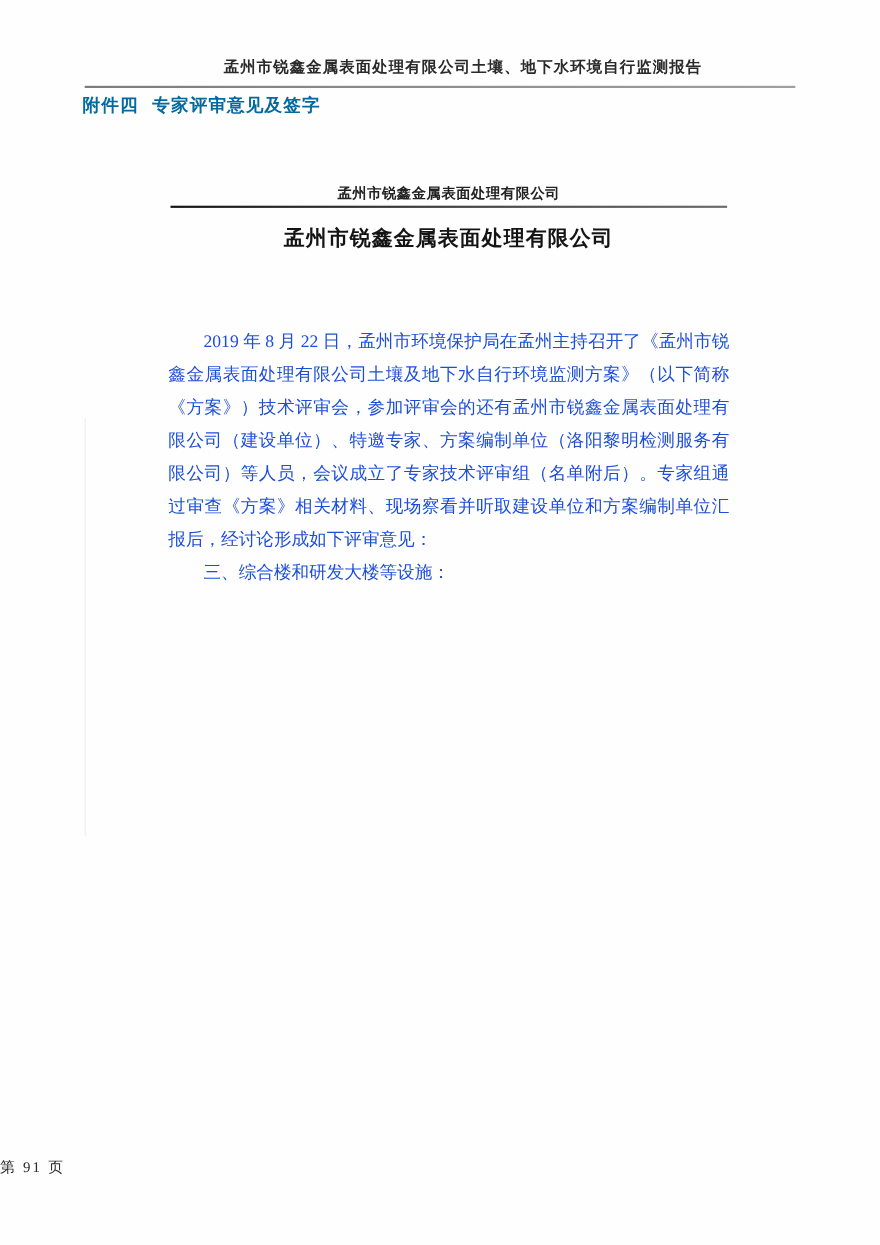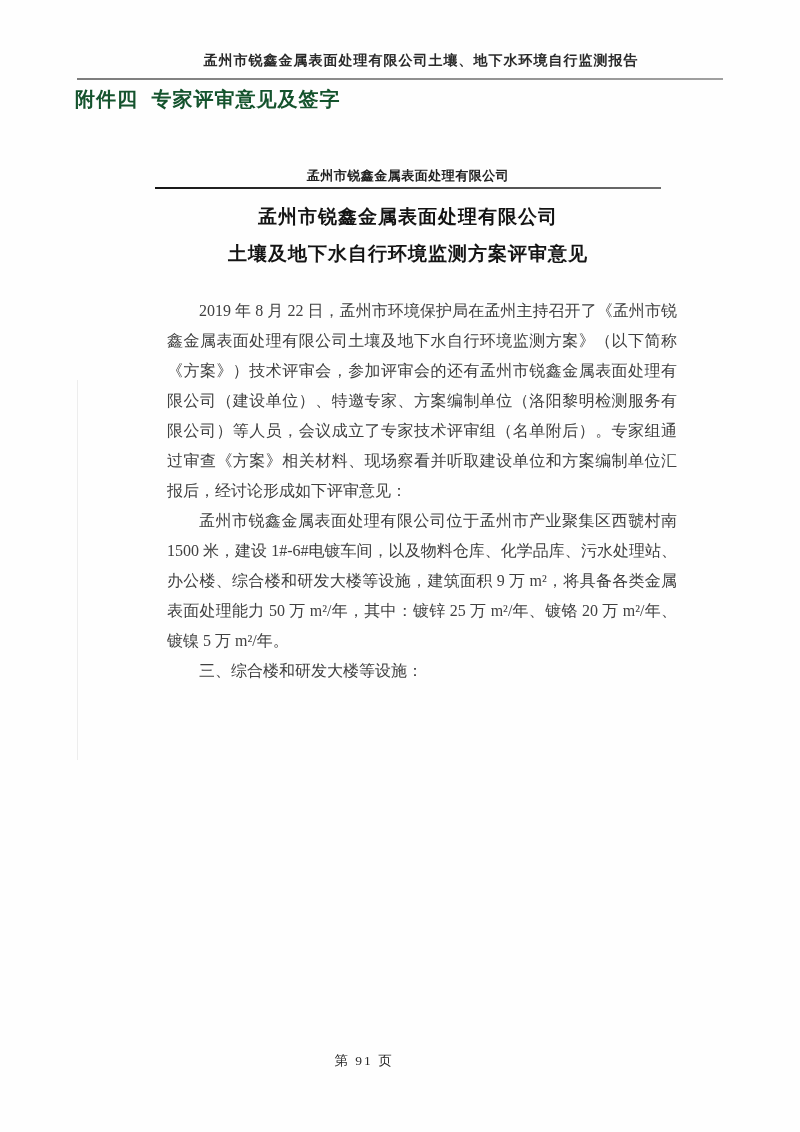--- a/index.html
+++ b/index.html
@@ -37,25 +37,25 @@
     width: 646px;
     height: 2px;
     background: linear-gradient(to right, #7d7d7d, #a0a0a0);
   }
   
   .attachment-heading {
     position: absolute;
     top: 86px;
     left: 75px;
     font-family: "Liberation Sans", "DejaVu Sans", sans-serif;
-    font-size: 20px;
+    font-size: 16px;
     font-weight: bold;
     letter-spacing: 1px;
     word-spacing: 7px;
-    color: #14532d;
+    color: #0369a1;
   }
   
   .letterhead {
     position: absolute;
     top: 167px;
     left: 155px;
     width: 506px;
     text-align: center;
     font-size: 13px;
     font-weight: bold;
@@ -80,38 +80,38 @@
     font-weight: bold;
     color: #141414;
     letter-spacing: 1px;
   }
   .doc-title-1 { top: 204px; }
   .doc-title-2 { top: 241px; }
   
   .doc-body {
     position: absolute;
     top: 296px;
-    left: 167px;
+    left: 153px;
     width: 510px;
     font-size: 16px;
     line-height: 30px;
     text-align: justify;
-    color: #404040;
+    color: #1d4ed8;
   }
   .doc-body p {
     margin: 0;
     text-indent: 2em;
   }
   
   .page-number {
     position: absolute;
     top: 1052px;
     left: 0;
     width: 728px;
-    text-align: center;
+    text-align: left;
     font-size: 13.5px;
     color: #2b2b2b;
     letter-spacing: 2px;
   }
   
   .scan-artifact-line {
     position: absolute;
     top: 380px;
     left: 77px;
     width: 1px;
@@ -131,23 +131,21 @@
   <div class="attachment-heading">附件四 专家评审意见及签字</div>
 
   <div class="scan-artifact-line"></div>
 
   <div class="letterhead">孟州市锐鑫金属表面处理有限公司</div>
 
   <div class="letterhead-rule"></div>
 
   <div class="doc-title doc-title-1">孟州市锐鑫金属表面处理有限公司</div>
 
-  <div class="doc-title doc-title-2">土壤及地下水自行环境监测方案评审意见</div>
 
   <div class="doc-body">
     <p>2019 年 8 月 22 日，孟州市环境保护局在孟州主持召开了《孟州市锐鑫金属表面处理有限公司土壤及地下水自行环境监测方案》（以下简称《方案》）技术评审会，参加评审会的还有孟州市锐鑫金属表面处理有限公司（建设单位）、特邀专家、方案编制单位（洛阳黎明检测服务有限公司）等人员，会议成立了专家技术评审组（名单附后）。专家组通过审查《方案》相关材料、现场察看并听取建设单位和方案编制单位汇报后，经讨论形成如下评审意见：</p>
-    <p>孟州市锐鑫金属表面处理有限公司位于孟州市产业聚集区西虢村南 1500 米，建设 1#-6#电镀车间，以及物料仓库、化学品库、污水处理站、办公楼、综合楼和研发大楼等设施，建筑面积 9 万 m²，将具备各类金属表面处理能力 50 万 m²/年，其中：镀锌 25 万 m²/年、镀铬 20 万 m²/年、镀镍 5 万 m²/年。</p>
     <p>三、综合楼和研发大楼等设施：</p>
   </div>
 
   <div class="page-number">第 91 页</div>
 
 </div>
 
 </body></html>

